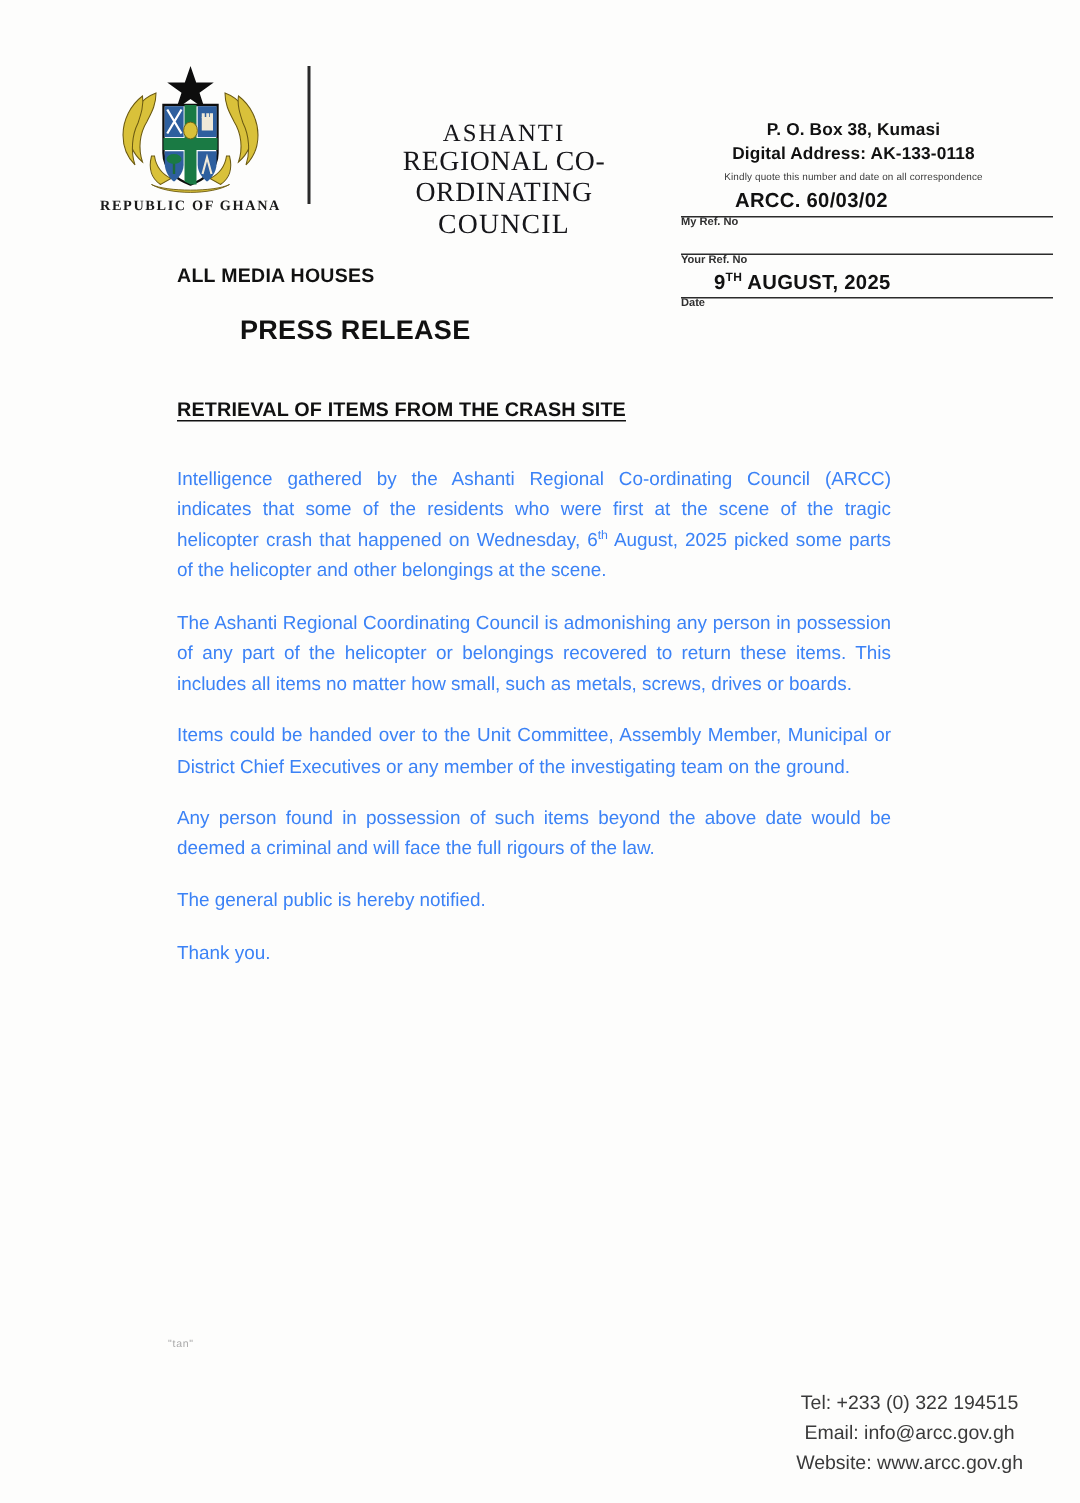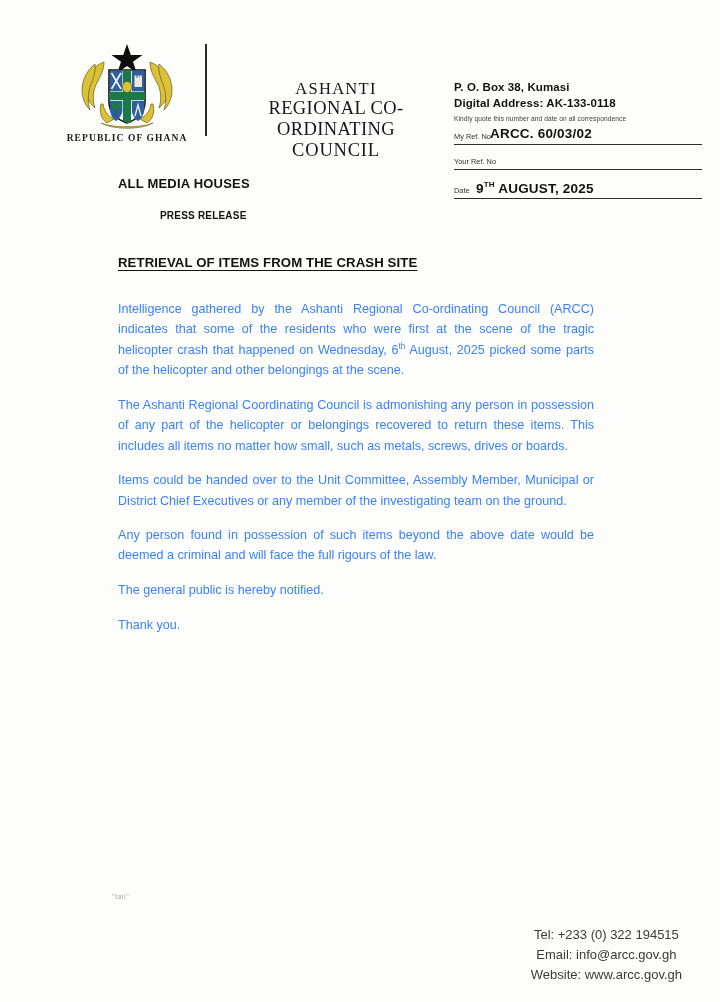--- a/index.html
+++ b/index.html
@@ -77,20 +77,21 @@
   .org-title .l2 { font-size: 18.5px; letter-spacing: 0.4px; text-align: center; }
   .org-title .l3 { font-size: 18.5px; letter-spacing: 0.8px; }
 
   
   .ref-block {
     position: absolute;
     left: 454px;
     top: 42px;
     width: 230px;
     color: #111;
+    text-align: center;
   }
   .addr-line {
     font-size: 11.5px;
     font-weight: 700;
     letter-spacing: 0.1px;
     line-height: 1.35;
     white-space: nowrap;
   }
   .fineprint {
     font-size: 6.6px;
@@ -100,24 +101,25 @@
     white-space: nowrap;
   }
   .ref-row {
     position: relative;
     height: 22px;
     margin-top: 3px;
   }
   .ref-label {
     position: absolute;
     left: 0;
-    top: 7px;
+    top: 18px;
     font-size: 7.4px;
     color: #2f2f2f;
     white-space: nowrap;
+    font-weight: bold;
   }
   .ref-rule {
     position: absolute;
     left: 0;
     right: -18px;
     bottom: 2px;
     height: 1px;
     background: #2b2b2b;
   }
   .ref-value {
@@ -141,21 +143,21 @@
     top: 176px;
     width: 476px;
   }
   .addressee {
     font-size: 13px;
     font-weight: 700;
     letter-spacing: 0.2px;
     margin-bottom: 19px;
   }
   .subtype {
-    font-size: 10px;
+    font-size: 18px;
     font-weight: 700;
     letter-spacing: 0.2px;
     margin-bottom: 34px;
     padding-left: 42px;
   }
   .subject {
     font-size: 13.2px;
     font-weight: 700;
     letter-spacing: 0.1px;
     text-decoration: underline;

